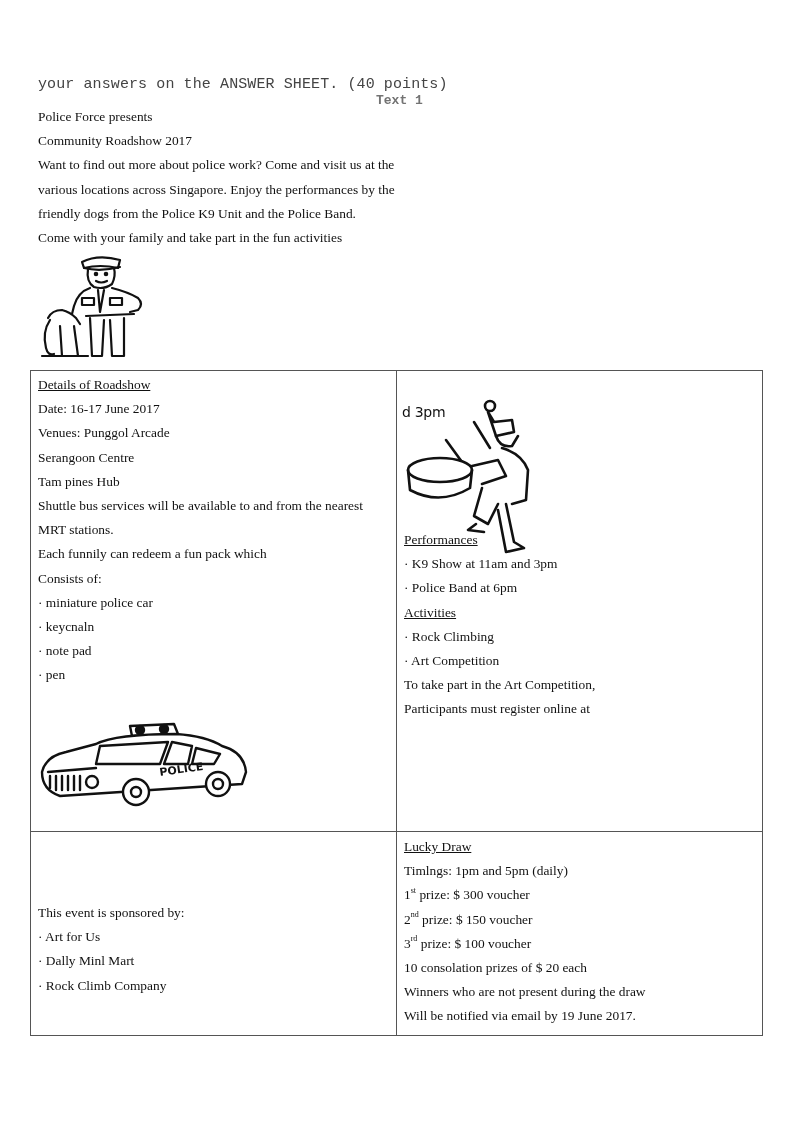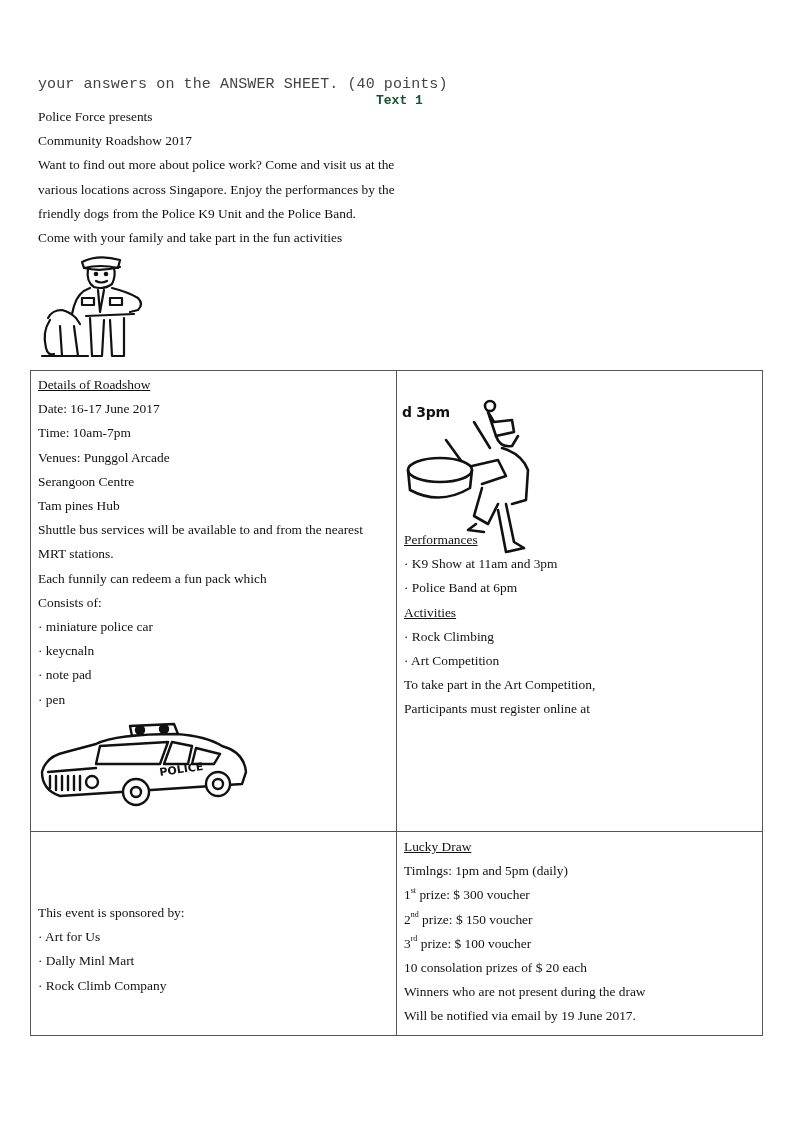--- a/index.html
+++ b/index.html
@@ -1,40 +1,40 @@
 <!DOCTYPE html>
 <html><head>
 <meta charset="utf-8">
 <style>
   html, body { margin: 0; padding: 0; background: #ffffff; }
   body { width: 794px; height: 1123px; position: relative; overflow: hidden;
          font-family: "Liberation Serif", serif; color: #111; }
   .abs { position: absolute; }
   .mono { font-family: "Liberation Mono", "DejaVu Sans Mono", monospace; }
   .instr { left: 38px; top: 76px; font-size: 15px; color: #444; letter-spacing: 0.1px; }
-  .text1 { left: 376px; top: 93px; font-size: 13px; font-weight: bold; color: #14532d; }
+  .text1 { left: 376px; top: 93px; font-size: 13px; font-weight: bold; color: #737373; }
   .intro { left: 38px; top: 105px; font-size: 13.4px; line-height: 24.2px; }
   .intro div { white-space: nowrap; }
   .police-img { left: 38px; top: 252px; width: 120px; height: 110px; }
 
   .tbl { left: 30px; top: 370px; width: 733px; height: 666px;
          border: 1px solid #555; box-sizing: border-box; }
   .vline { left: 396px; top: 370px; width: 1px; height: 666px; background: #555; }
   .hline { left: 30px; top: 831px; width: 733px; height: 1px; background: #555; }
 
   .cell { font-size: 13.4px; line-height: 24.2px; white-space: nowrap; }
   .cell .u { text-decoration: underline; }
   .c1 { left: 38px; top: 373px; }
   .c2 { left: 404px; top: 528px; }
   .c3 { left: 38px; top: 901px; }
   .c4 { left: 404px; top: 835px; }
   sup { font-size: 8px; line-height: 0; position: relative; top: -1px; }
   .car-img { left: 36px; top: 712px; width: 216px; height: 100px; }
   .drummer-img { left: 402px; top: 392px; width: 150px; height: 164px; }
-  .drum-caption { left: 402px; top: 404px; font-family: "DejaVu Sans", sans-serif; font-weight: bold; font-size: 14px; letter-spacing: -0.3px; }
+  .drum-caption { left: 402px; top: 404px; font-family: "DejaVu Sans", sans-serif; font-weight: normal; font-size: 14px; letter-spacing: -0.3px; }
 </style>
 </head>
 <body>
 
 <div class="abs instr mono">your answers on the ANSWER SHEET. (40 points)</div>
 <div class="abs text1 mono">Text 1</div>
 
 <div class="abs intro">
   <div>Police Force presents</div>
   <div>Community Roadshow 2017</div>
@@ -70,21 +70,20 @@
   <path d="M4 104 L50 104"></path>
 </svg>
 
 <div class="abs tbl"></div>
 <div class="abs vline"></div>
 <div class="abs hline"></div>
 
 <div class="abs cell c1">
   <div class="u">Details of Roadshow</div>
   <div>Date: 16-17 June 2017</div>
-  <div>Time: 10am-7pm</div>
   <div>Venues: Punggol Arcade</div>
   <div>Serangoon Centre</div>
   <div>Tam pines Hub</div>
   <div>Shuttle bus services will be available to and from the nearest</div>
   <div>MRT stations.</div>
   <div>Each funnily can redeem a fun pack which</div>
   <div>Consists of:</div>
   <div>· miniature police car</div>
   <div>· keycnaln</div>
   <div>· note pad</div>

